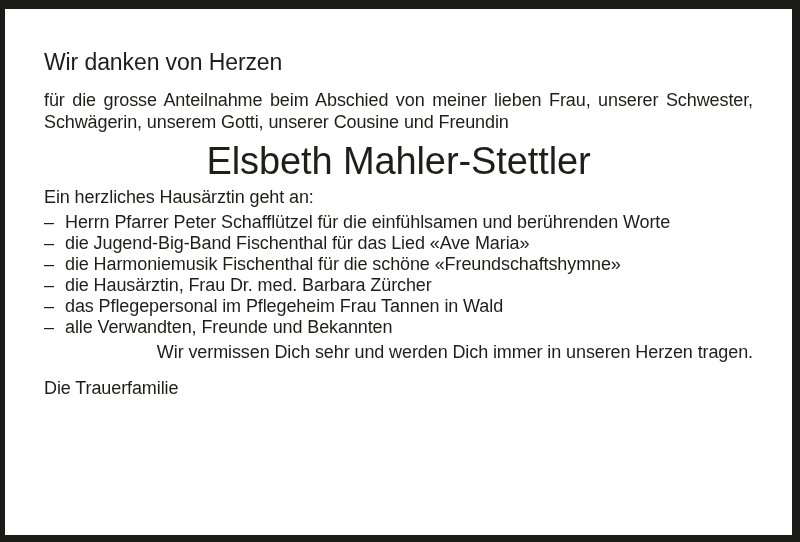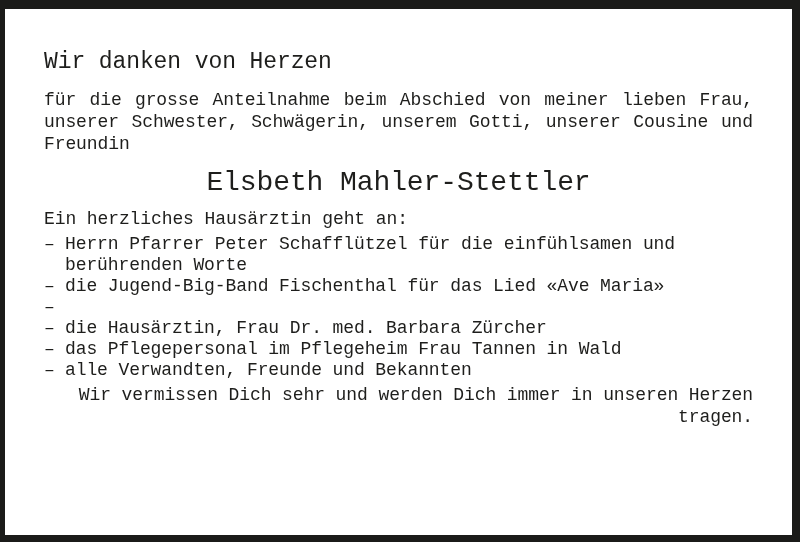--- a/index.html
+++ b/index.html
@@ -18,42 +18,42 @@
     height: 542px;
     background: #ffffff;
     border-style: solid;
     border-color: #1b1b19;
     border-width: 9px 8px 7px 5px;
   }
   .content {
     box-sizing: border-box;
     height: 100%;
     padding: 38px 39px 0 39px;
-    font-family: Liberation Mono, monospace;
+    font-family: Liberation Sans, sans-serif;
     color: #1e1e1c;
     font-size: 18px;
     line-height: 22px;
     letter-spacing: -0.1px;
   }
   h1.heading {
     margin: 0;
     font-size: 23px;
     line-height: 30px;
     font-weight: normal;
   }
   p { margin: 0; }
   .intro {
     margin-top: 12px;
     text-align: justify;
     hyphens: manual;
     -webkit-hyphens: manual;
   }
   .deceased-name {
     margin-top: 6px;
-    font-size: 28px;
+    font-size: 38px;
     line-height: 44px;
     text-align: center;
     white-space: nowrap;
   }
   .dedication { margin-top: 16px; }
   .gratitude {
     margin-top: 9px;
     text-align: justify;
   }
   .thanks-intro { margin-top: 3px; }
@@ -98,34 +98,36 @@
       <li>
         <span class="dash">–</span>
         <span class="itx">Herrn Pfarrer Peter Schafflützel für die einfühlsamen und berührenden Worte</span>
       </li>
       <li>
         <span class="dash">–</span>
         <span class="itx">die Jugend-Big-Band Fischenthal für das Lied «Ave Maria»</span>
       </li>
       <li>
         <span class="dash">–</span>
+        <span class="itx">die Harmoniemusik Fischenthal für die schöne «Freundschaftshymne»</span>
       </li>
       <li>
         <span class="dash">–</span>
         <span class="itx">die Hausärztin, Frau Dr. med. Barbara Zürcher</span>
       </li>
       <li>
         <span class="dash">–</span>
         <span class="itx">das Pflegepersonal im Pflegeheim Frau Tannen in Wald</span>
       </li>
       <li>
         <span class="dash">–</span>
         <span class="itx">alle Verwandten, Freunde und Bekannten</span>
       </li>
     </ul>
 
     <p class="closing">Wir vermissen Dich sehr und werden Dich immer in unseren Herzen tragen.</p>
 
     <div class="footer">
+      <span>Die Trauerfamilie</span>
     </div>
 
   </div>
 </div>
 
 </body></html>

